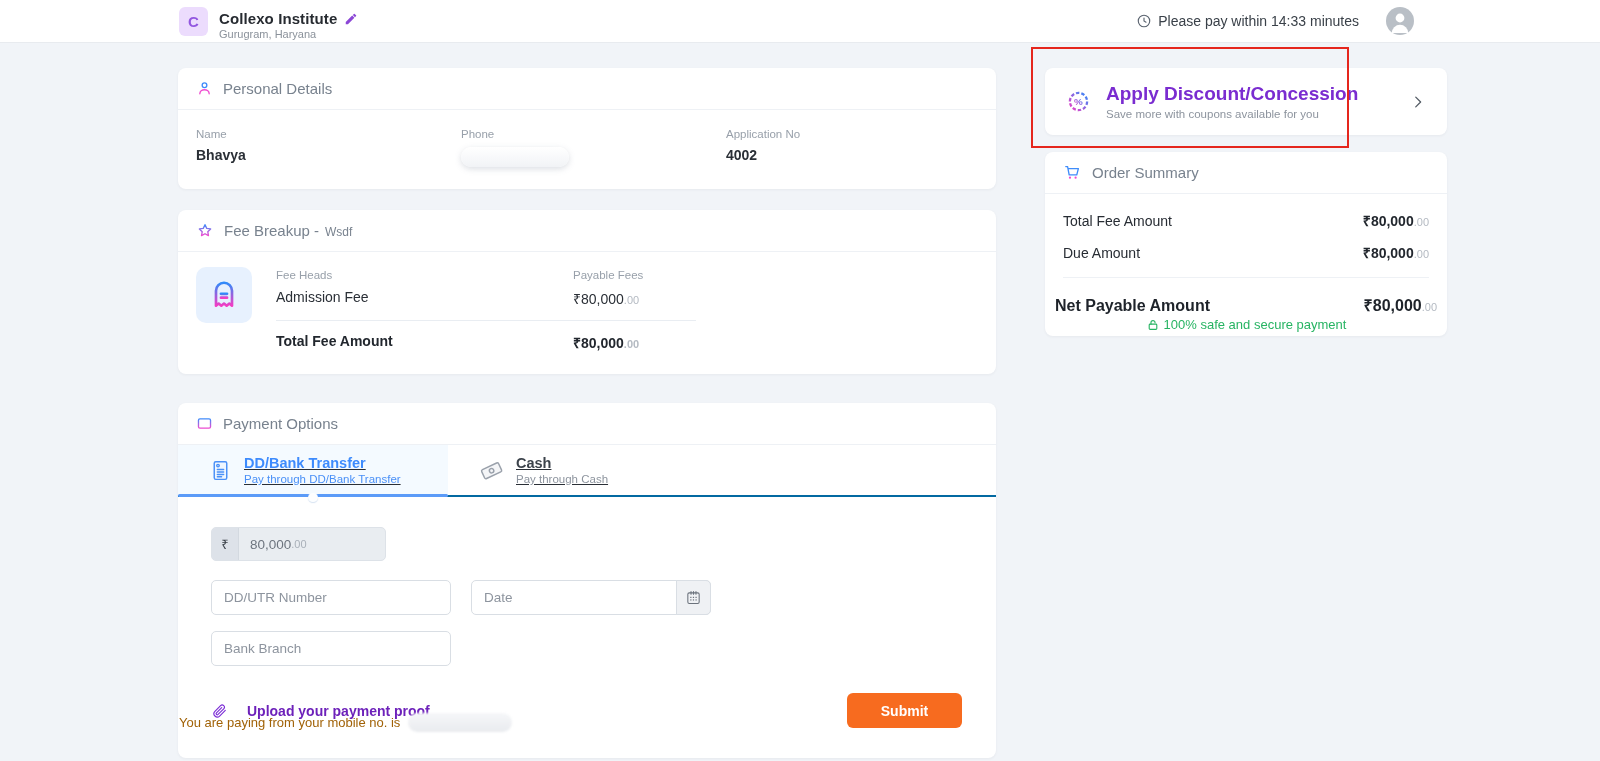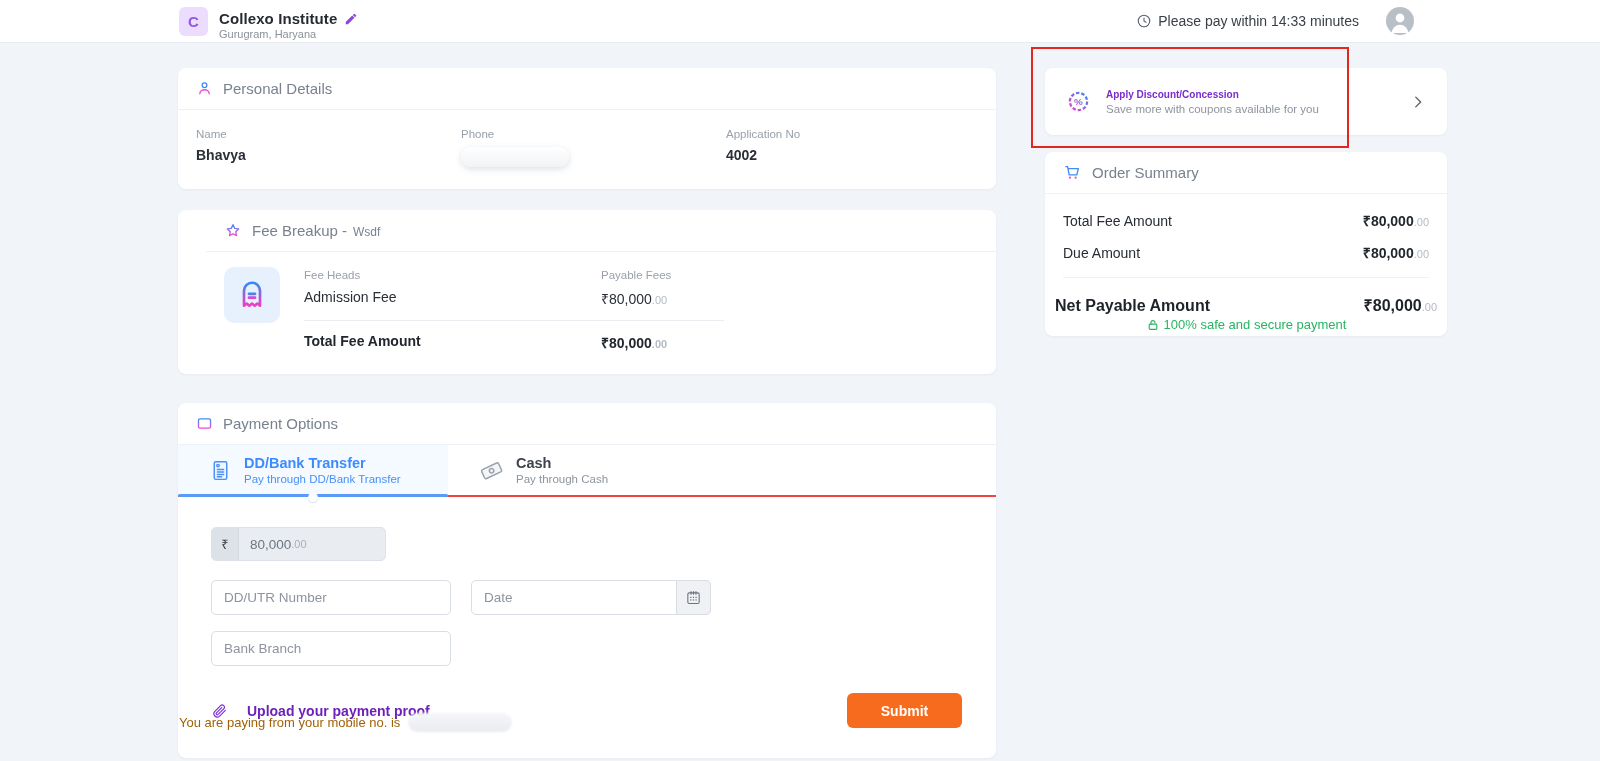--- a/index.html
+++ b/index.html
@@ -54,37 +54,37 @@
   .field-label { font-size:11.5px; color:#98a0aa; margin-bottom:7px; }
   .field-value { font-size:14px; font-weight:600; color:#2a2f36; }
   .redact-pill {
     width:108px; height:20px; border-radius:11px;
     background:linear-gradient(180deg,#ffffff,#f1f3f6);
     box-shadow:0 2px 6px rgba(125,136,155,.28);
     filter:blur(.6px);
   }
 
   
-  .fee-card { margin-top:21px;padding-left:28px; }
+  .fee-card { margin-top:21px; }
   .fee-body { display:flex; gap:24px; padding:15px 18px 22px; }
   .receipt-box {
     width:56px; height:56px; border-radius:10px; background:#e7f1fe;
     display:flex; align-items:center; justify-content:center; flex:none;
   }
   .fee-table { flex:1; padding-top:2px; }
   .fee-grid { display:grid; grid-template-columns:297px 1fr; }
   .fee-col-label { font-size:11.5px; color:#98a0aa; margin-bottom:8px; }
   .fee-val { font-size:14px; color:#2a2f36; }
   .fee-divider { width:420px; border-bottom:1px solid #e9edf2; margin:12px 0; }
   .fee-total .fee-val { font-weight:700; color:#22272e; }
   .amt .cents { color:#b4bac2; font-size:11px; }
 
   
   .pay-card { margin-top:29px; padding-bottom:30px; }
-  .tabs { display:flex; height:52px; border-bottom:2px solid #ef4444; }
+  .tabs { display:flex; height:52px; border-bottom:2px solid #0369a1;text-decoration:underline; }
   .tab {
     width:270px; display:flex; align-items:center; gap:11px;
     padding-left:30px; cursor:pointer; position:relative; background:transparent;
     border:none; text-align:left;
   }
   .tab-text { display:flex; flex-direction:column; gap:2px; }
   .tab-title { font-size:14.5px; font-weight:600; color:#3c434b; }
   .tab-desc { font-size:11.5px; color:#8d949e; }
   .tab.active { background:#f4faff; }
   .tab.active .tab-title { color:#3d8bfd; }
@@ -149,21 +149,21 @@
     background:linear-gradient(180deg,#f6f7f9,#e9ebef);
     filter:blur(.8px);
   }
 
   
   .discount-card {
     position:absolute; left:1045px; top:68px; width:402px; height:67px;
     display:flex; align-items:center; padding:0 20px; cursor:pointer;
   }
   .discount-text { margin-left:14px; display:flex; flex-direction:column; gap:3px; }
-  .discount-title { font-size:10px; font-weight:600; color:#7a2cd0; }
+  .discount-title { font-size:19px; font-weight:600; color:#7a2cd0; }
   .discount-sub { font-size:11.5px; color:#8d949e; }
   .discount-chevron { margin-left:auto; }
 
   .annotation-box {
     position:absolute; left:1031px; top:47px; width:318px; height:101px;
     border:2px solid #e5261d; pointer-events:none; z-index:5;
   }
 
   .summary-card { position:absolute; left:1045px; top:152px; width:402px; padding-bottom:18px; }
   .sum-rows { padding:4px 18px 0; }

